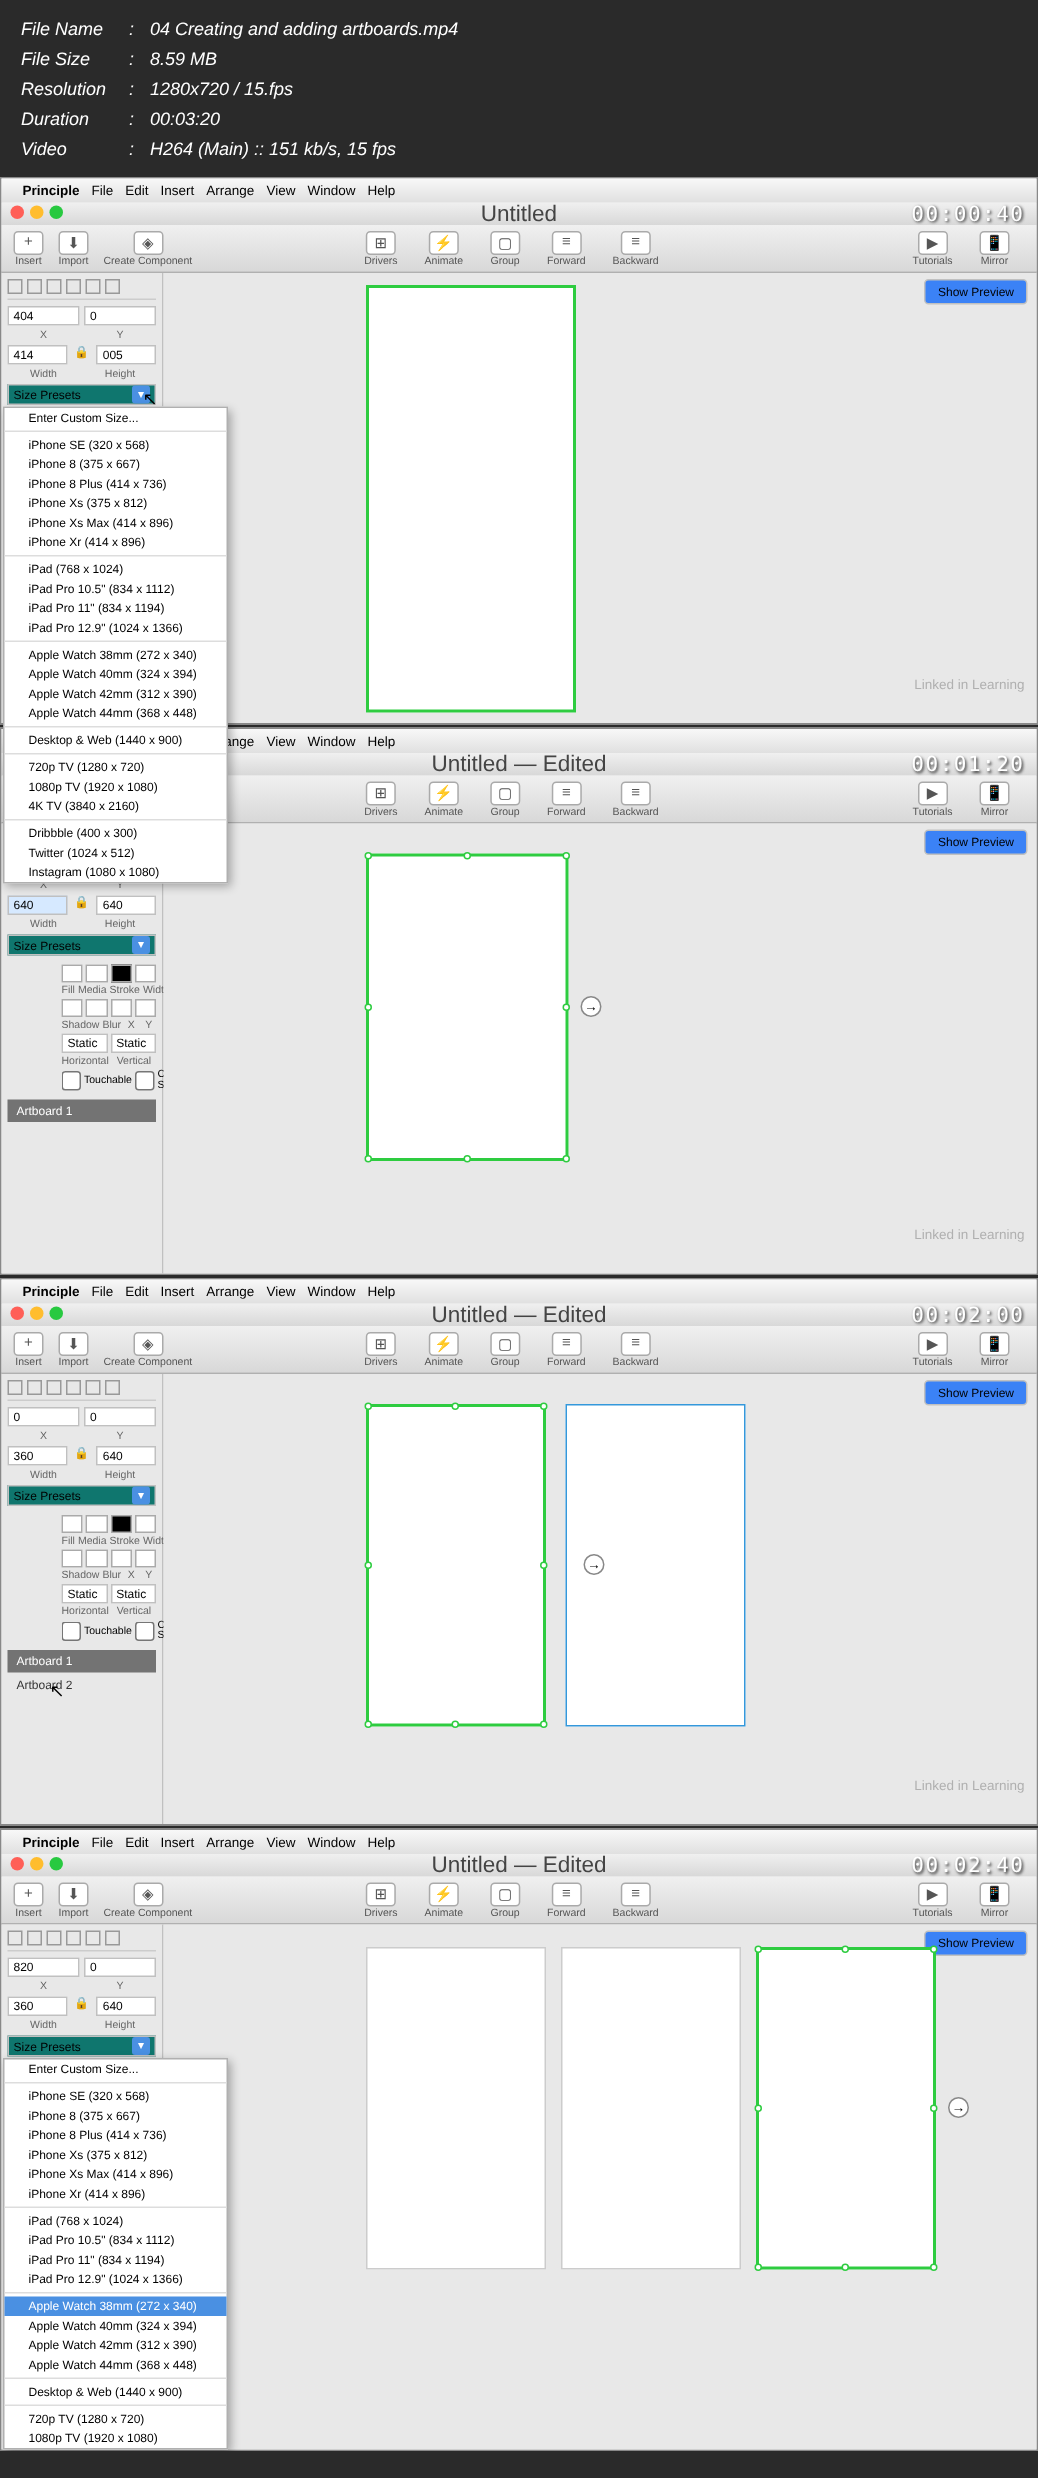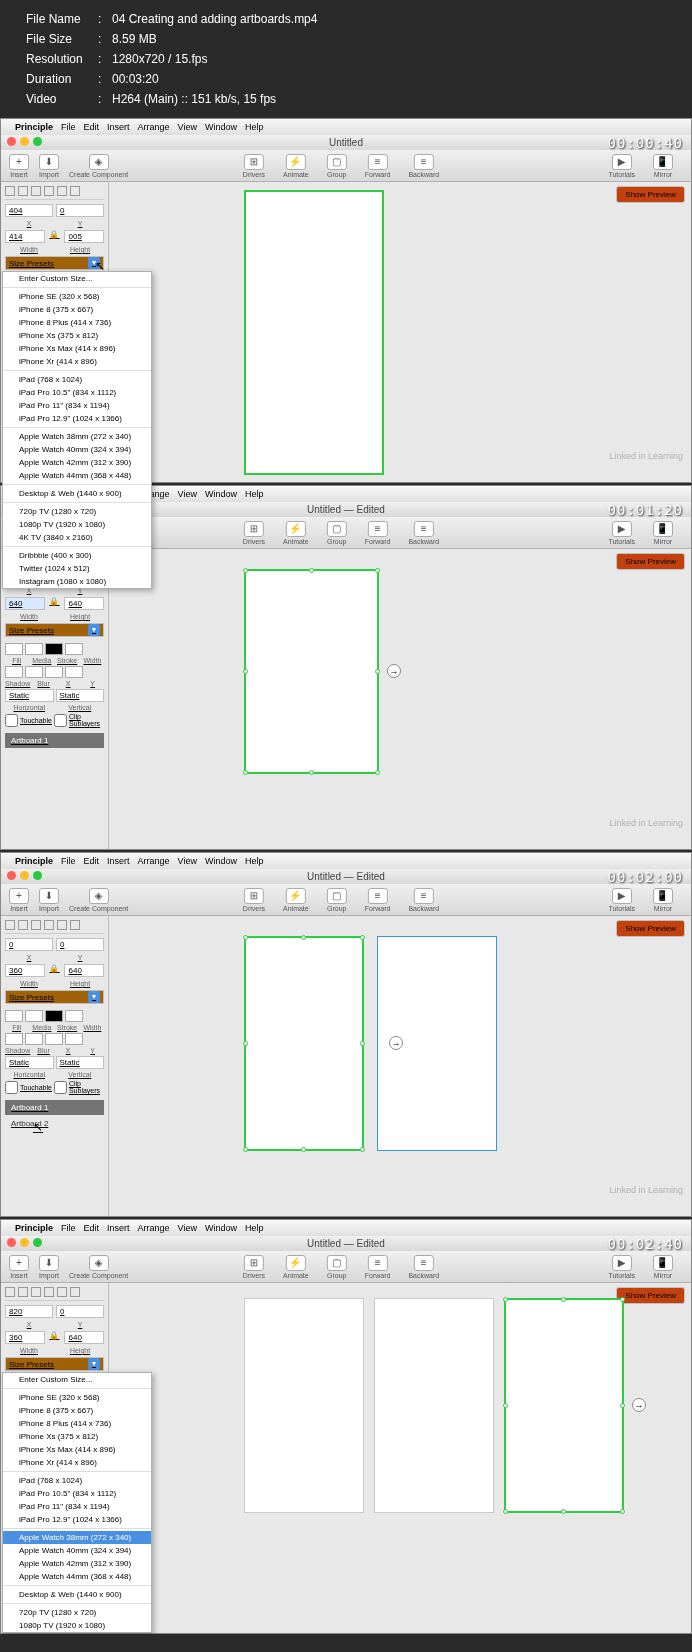--- a/index.html
+++ b/index.html
@@ -1,63 +1,63 @@
 <!DOCTYPE html>
 <html><head>
 <meta charset="utf-8">
 <style>
 * { margin: 0; padding: 0; box-sizing: border-box; font-family: -apple-system, Helvetica, Arial, sans-serif; }
 body { background: #2a2a2a; width: 692px; }
-.file-info { background: #2a2a2a; color: #fff; padding: 8px 24px; font-family: 'Times New Roman', serif; font-size: 12px; line-height: 1.5; }
+.file-info { background: #2a2a2a; color: #fff; padding: 8px 12px; font-style: italic; font-family: 'Times New Roman', serif; font-size: 12px; line-height: 1.5; }
 .file-info td:first-child { width: 70px; }
 .file-info td:nth-child(2) { width: 12px; }
 .screenshot { width: 692px; height: 365px; background: #e8e8e8; position: relative; border: 1px solid #888; margin-bottom: 2px; }
 .screenshot:last-child { margin-bottom: 0; }
 .menubar { height: 16px; background: linear-gradient(#f8f8f8, #e0e0e0); display: flex; align-items: center; font-size: 9px; padding: 0 6px; gap: 8px; }
 .menubar .apple { font-size: 11px; }
 .menubar .app-name { font-weight: bold; }
 .window-controls { position: absolute; top: 18px; left: 6px; display: flex; gap: 4px; }
 .wc { width: 9px; height: 9px; border-radius: 50%; }
 .wc.red { background: #ff5f57; }
 .wc.yellow { background: #ffbd2e; }
 .wc.green { background: #28c940; }
-.titlebar { height: 15px; background: linear-gradient(#f0f0f0, #d8d8d8); text-align: center; font-size: 10px; line-height: 15px; color: #444; }
+.titlebar { height: 15px; background: linear-gradient(#f0f0f0, #d8d8d8); text-align: center; font-size: 15px; line-height: 15px; color: #444; }
 .toolbar { height: 32px; background: linear-gradient(#f0f0f0, #d8d8d8); border-bottom: 1px solid #b0b0b0; display: flex; align-items: center; padding: 0 8px; font-size: 7px; color: #555; position: relative; }
 .toolbar-group { display: flex; flex-direction: column; align-items: center; margin-right: 10px; }
 .toolbar-icon { width: 20px; height: 16px; border: 1px solid #aaa; border-radius: 3px; background: #fff; display: flex; align-items: center; justify-content: center; font-size: 10px; margin-bottom: 1px; }
 .toolbar-center { position: absolute; left: 50%; transform: translateX(-50%); display: flex; gap: 8px; }
 .toolbar-right { margin-left: auto; display: flex; gap: 8px; }
 .workspace { position: absolute; top: 63px; left: 0; right: 0; bottom: 0; display: flex; }
-.sidebar { width: 108px; background: #e8e8e8; border-right: 1px solid #c0c0c0; font-size: 8px; padding: 4px; text-decoration: underline; }
+.sidebar { width: 108px; background: #e8e8e8; border-right: 1px solid #c0c0c0; font-size: 8px; padding: 4px; }
 .canvas { flex: 1; background: #e8e8e8; position: relative; }
 .inspector-row { display: flex; gap: 3px; margin-bottom: 3px; }
 .inspector-input { flex: 1; height: 13px; background: #fff; border: 1px solid #c0c0c0; font-size: 8px; padding: 0 3px; line-height: 11px; }
 .inspector-label { font-size: 7px; color: #666; text-align: center; flex: 1; }
-.size-presets { display: flex; align-items: center; background: #a16207; border: 1px solid #c0c0c0; height: 14px; padding: 0 3px; font-size: 8px; position: relative; }
+.size-presets { display: flex; align-items: center; background: #0f766e; border: 1px solid #c0c0c0; height: 14px; padding: 0 3px; font-size: 8px; position: relative; }
 .size-presets .arrow { margin-left: auto; width: 12px; height: 12px; background: #4a90e2; color: #fff; text-align: center; font-size: 8px; line-height: 12px; border-radius: 2px; }
 .dropdown { position: absolute; top: 14px; left: -4px; width: 150px; background: #fff; border: 1px solid #b0b0b0; box-shadow: 2px 2px 6px rgba(0,0,0,0.3); z-index: 100; font-size: 8px; }
 .dropdown-item { padding: 2px 16px; border-bottom: none; }
 .dropdown-item.highlight { background: #4a90e2; color: #fff; }
 .dropdown-sep { border-top: 1px solid #ddd; margin: 2px 0; }
 .artboard { position: absolute; background: #fff; }
 .artboard.green { border: 2px solid #2ecc40; }
 .artboard.blue { border: 1px solid #3498db; }
 .artboard.gray { border: 1px solid #ccc; }
 .artboard .handle { position: absolute; width: 5px; height: 5px; background: #fff; border: 1px solid #2ecc40; border-radius: 50%; }
 .h-tl { top: -3px; left: -3px; } .h-tr { top: -3px; right: -3px; }
 .h-bl { bottom: -3px; left: -3px; } .h-br { bottom: -3px; right: -3px; }
 .h-tm { top: -3px; left: 50%; margin-left: -3px; } .h-bm { bottom: -3px; left: 50%; margin-left: -3px; }
 .h-ml { top: 50%; left: -3px; margin-top: -3px; } .h-mr { top: 50%; right: -3px; margin-top: -3px; }
-.show-preview { position: absolute; top: 4px; right: 6px; background: #c2410c; border: 1px solid #c0c0c0; border-radius: 3px; padding: 3px 8px; font-size: 8px; }
+.show-preview { position: absolute; top: 4px; right: 6px; background: #3b82f6; border: 1px solid #c0c0c0; border-radius: 3px; padding: 3px 8px; font-size: 8px; }
 .timestamp { position: absolute; top: 16px; right: 8px; color: #fff; font-size: 14px; font-family: monospace; text-shadow: 1px 1px 2px rgba(0,0,0,0.8); z-index: 200; letter-spacing: 1px; }
 .watermark { position: absolute; bottom: 21px; right: 8px; font-size: 9px; color: #b0b0b0; }
 .layers-list { margin-top: 6px; }
 .layer-item { background: #737373; color: #fff; padding: 3px 6px; font-size: 8px; margin-bottom: 1px; }
 .layer-item.inactive { background: transparent; color: #333; }
-.style-section { margin-top: 6px; font-size: 7px; }
+.style-section { margin-top: 6px; font-size: 7px; margin-left: 36px; }
 .style-row { display: flex; gap: 2px; margin-bottom: 2px; align-items: center; }
 .style-box { width: 18px; height: 12px; border: 1px solid #aaa; background: #fff; }
 .style-box.black { background: #000; }
 .lock-icon { font-size: 8px; margin: 0 2px; }
 .align-bar { display: flex; gap: 3px; margin-bottom: 4px; padding-bottom: 3px; border-bottom: 1px solid #ccc; }
 .align-icon { width: 10px; height: 10px; border: 1px solid #999; font-size: 7px; }
 .cursor { position: absolute; font-size: 12px; z-index: 150; color: #000; }
 .transition-arrow { position: absolute; width: 14px; height: 14px; border: 1px solid #888; border-radius: 50%; background: #fff; font-size: 9px; text-align: center; line-height: 12px; }
 </style>
 </head>

